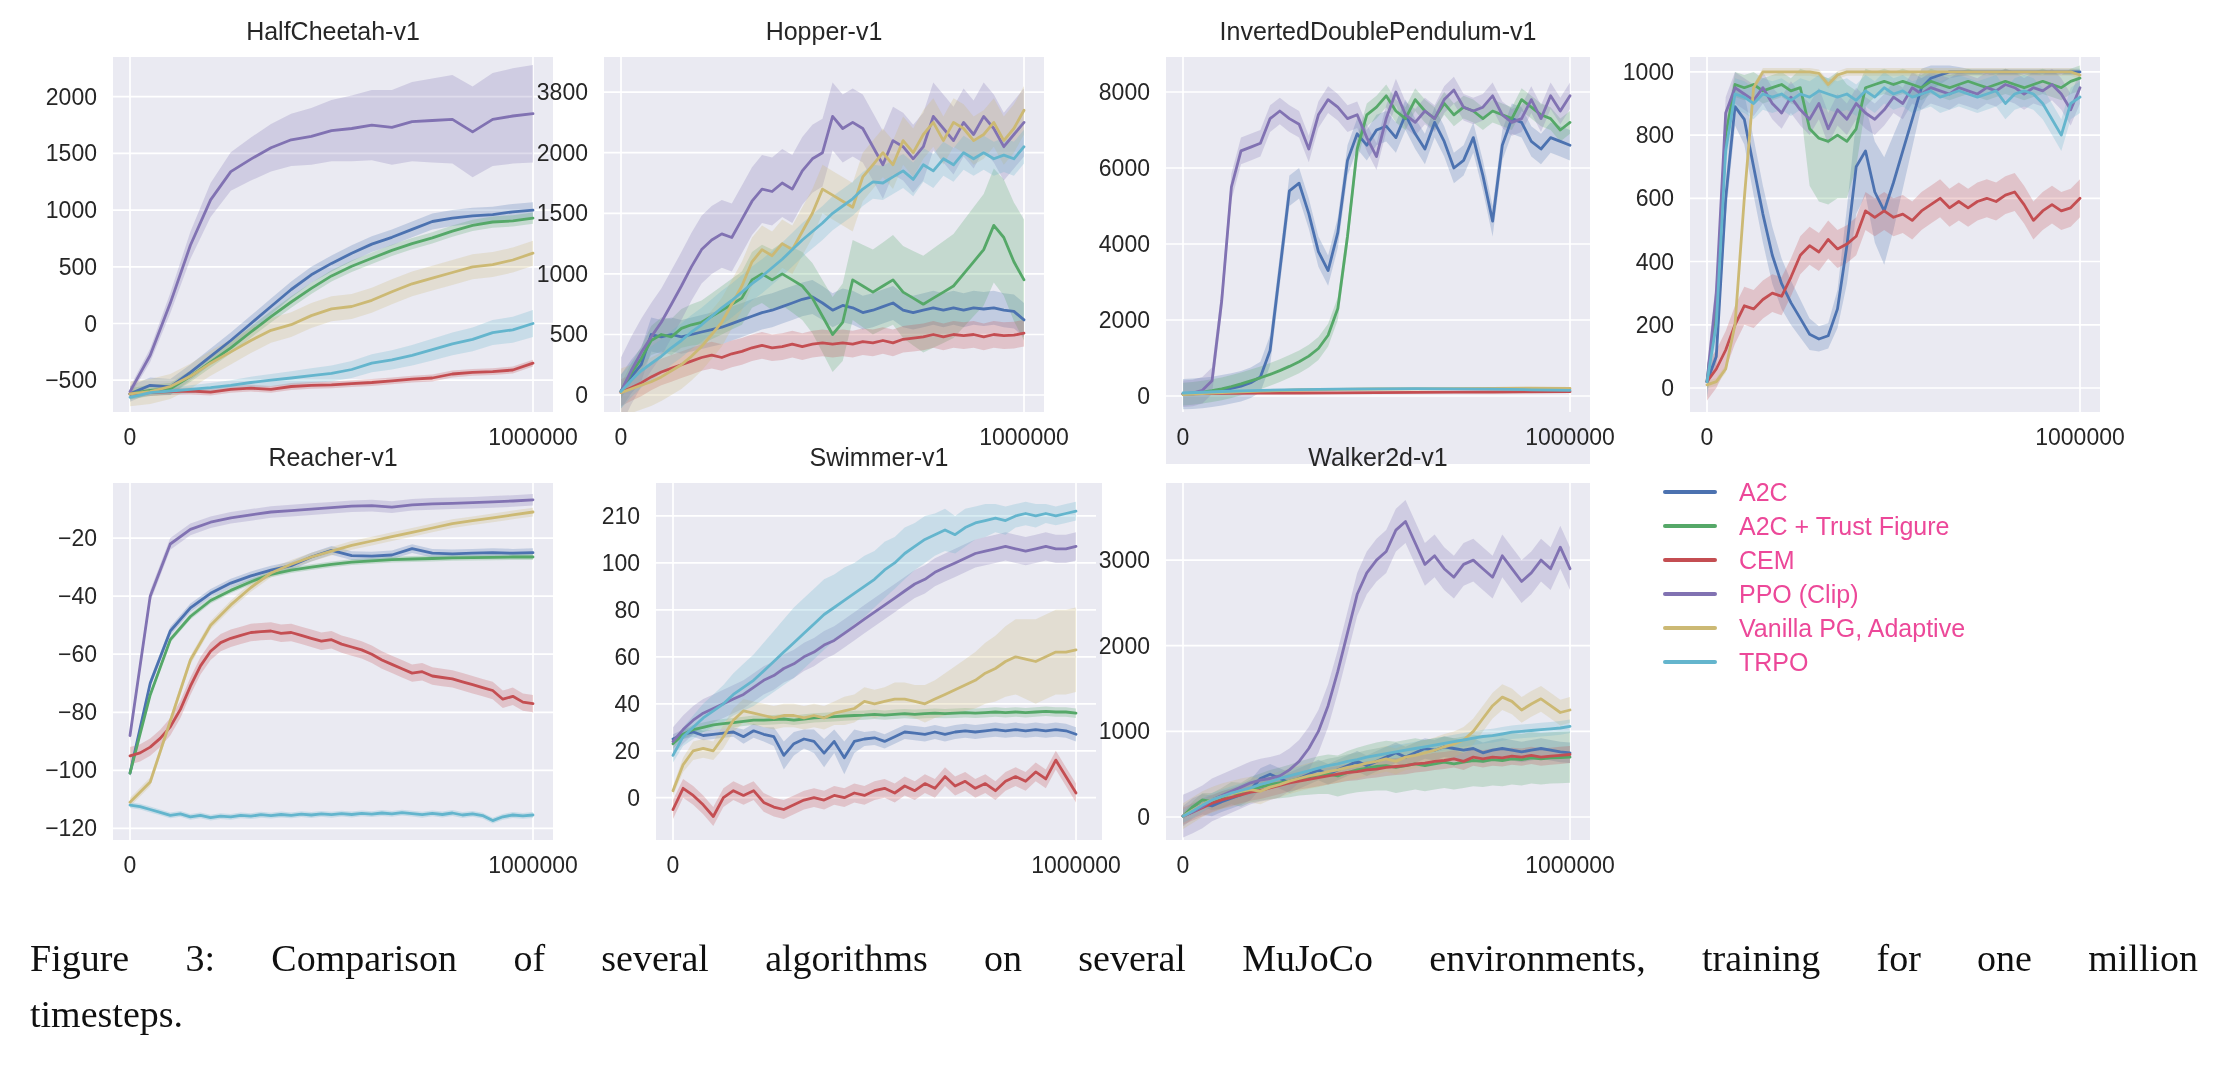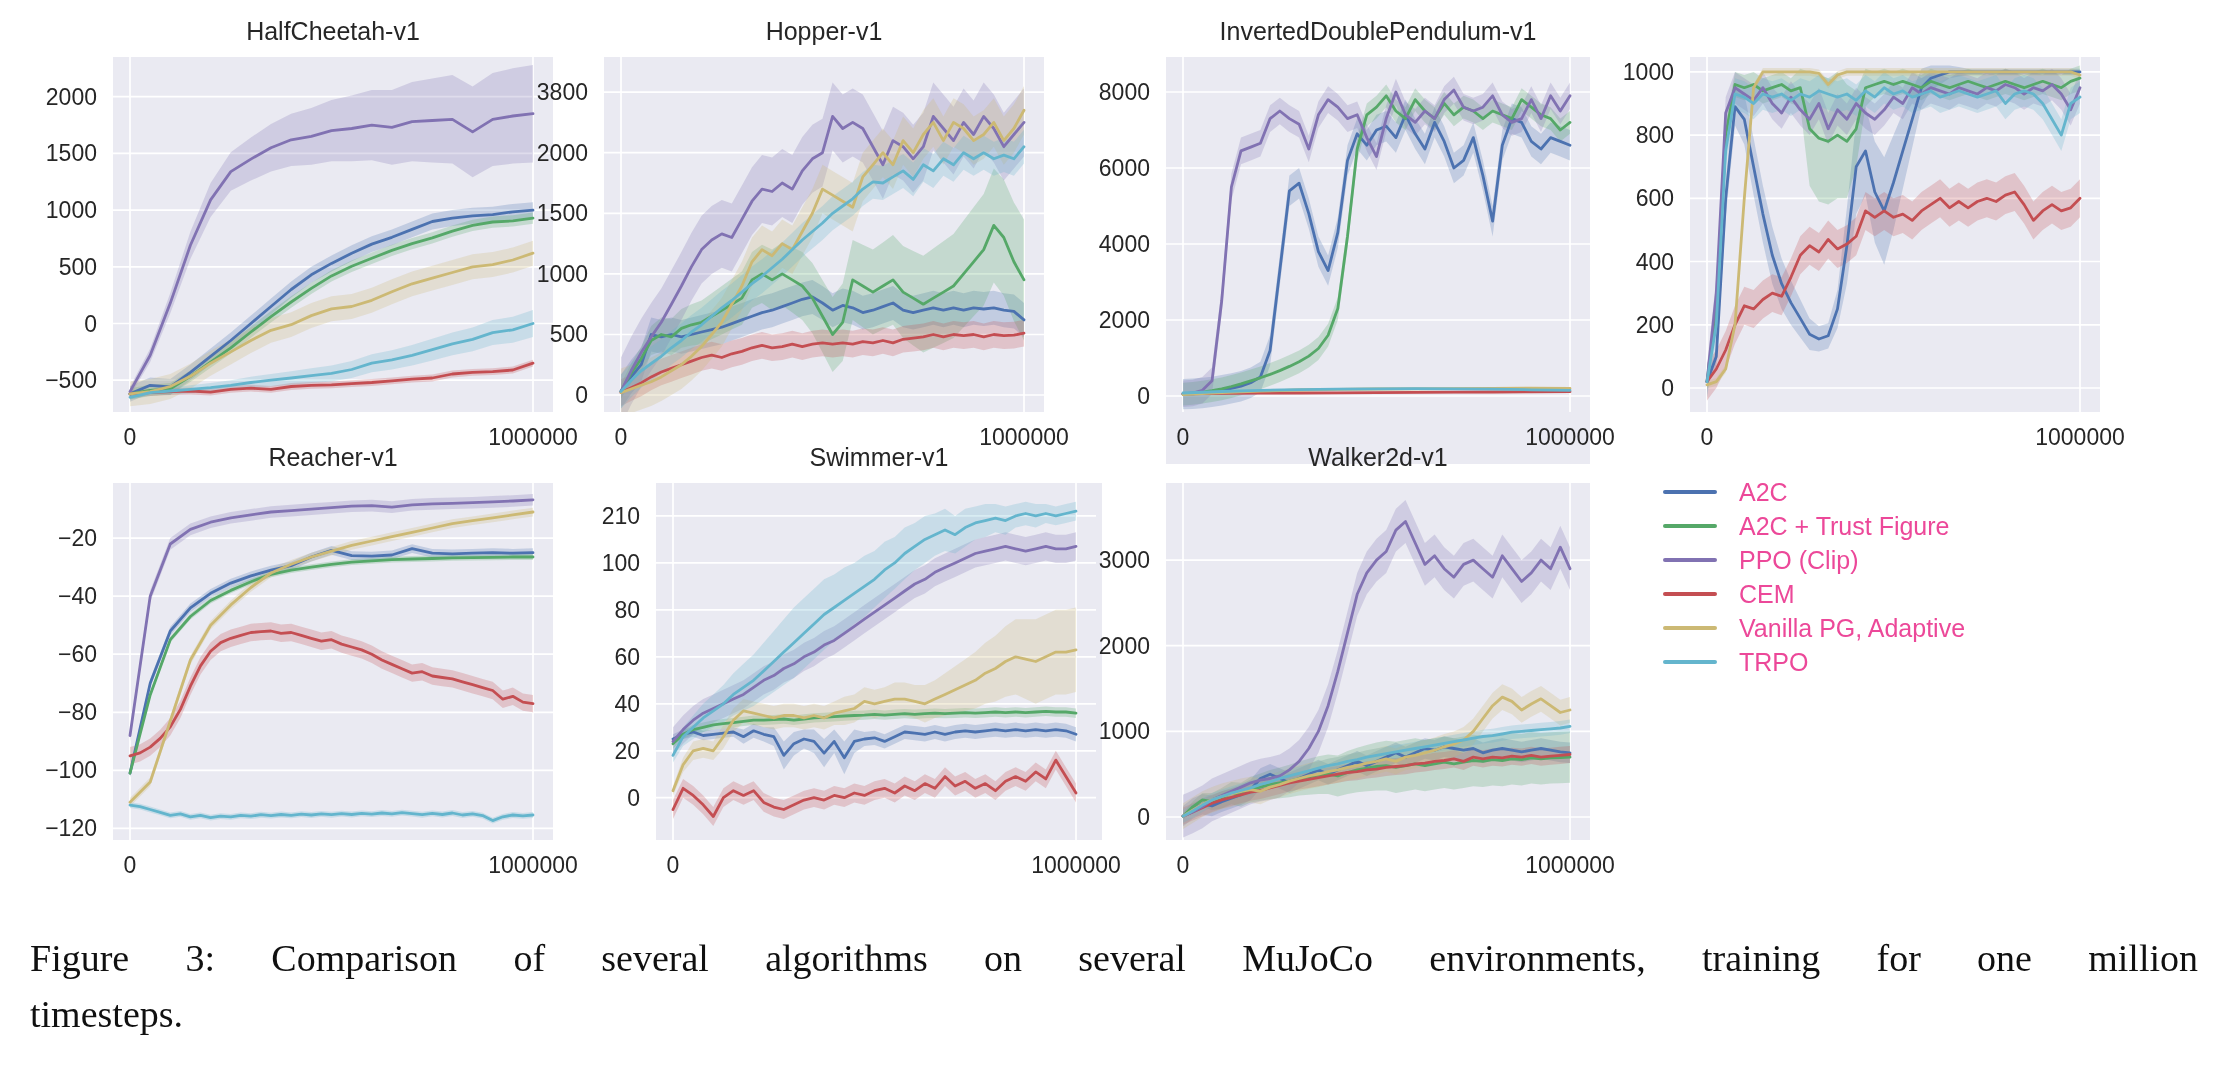--- a/index.html
+++ b/index.html
@@ -266,26 +266,26 @@
 <div class="legend">
   <div class="legend-item">
     <span class="swatch" style="background: rgb(76, 114, 176);"></span>
     <span class="legend-label">A2C</span>
   </div>
   <div class="legend-item">
     <span class="swatch" style="background: rgb(85, 168, 104);"></span>
     <span class="legend-label">A2C + Trust Figure</span>
   </div>
   <div class="legend-item">
+    <span class="swatch" style="background: rgb(196, 78, 82);"></span>
+    <span class="legend-label">CEM</span>
+  </div>
+  <div class="legend-item">
     <span class="swatch" style="background: rgb(129, 114, 178);"></span>
     <span class="legend-label">PPO (Clip)</span>
-  </div>
-  <div class="legend-item">
-    <span class="swatch" style="background: rgb(196, 78, 82);"></span>
-    <span class="legend-label">CEM</span>
   </div>
   <div class="legend-item">
     <span class="swatch" style="background: rgb(204, 185, 116);"></span>
     <span class="legend-label">Vanilla PG, Adaptive</span>
   </div>
   <div class="legend-item">
     <span class="swatch" style="background: rgb(100, 181, 205);"></span>
     <span class="legend-label">TRPO</span>
   </div>
 </div>

